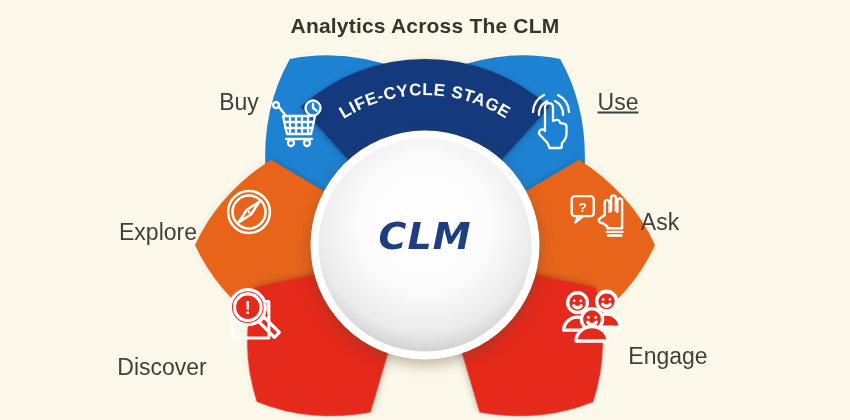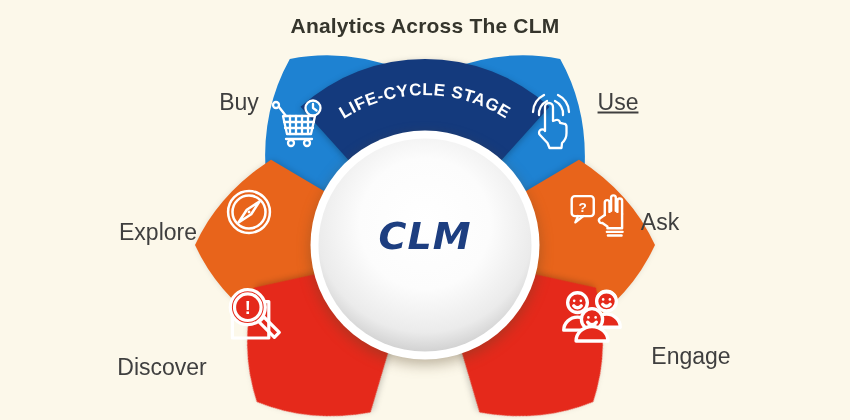--- a/index.html
+++ b/index.html
@@ -36,21 +36,21 @@
     font-family:"Liberation Sans",sans-serif;text-anchor:middle;}
   .petal-label{
     position:absolute;transform:translate(-50%,-50%);
     font-size:23px;color:var(--label,#3f3f3f);white-space:nowrap;
   }
   .lbl-buy{left:232px;top:102px;margin-left:7px;}
   .lbl-use{left:618px;top:102px;text-decoration:underline;}
   .lbl-explore{left:158px;top:232px;}
   .lbl-ask{left:644px;top:222px;margin-left:16px;}
   .lbl-discover{left:162px;top:357px;margin-top:10px;}
-  .lbl-engage{left:691px;top:356px;}
+  .lbl-engage{left:668px;top:356px;}
   .center-text{
     position:absolute;left:425px;top:237px;transform:translate(-50%,-50%);
     text-align:center;color:var(--center,#1d3e80);
     font-family:"DejaVu Sans",sans-serif;font-style:italic;font-weight:bold;
     font-size:38px;line-height:1.2;letter-spacing:1px;
   }
 </style>
 </head>
 <body>
 

